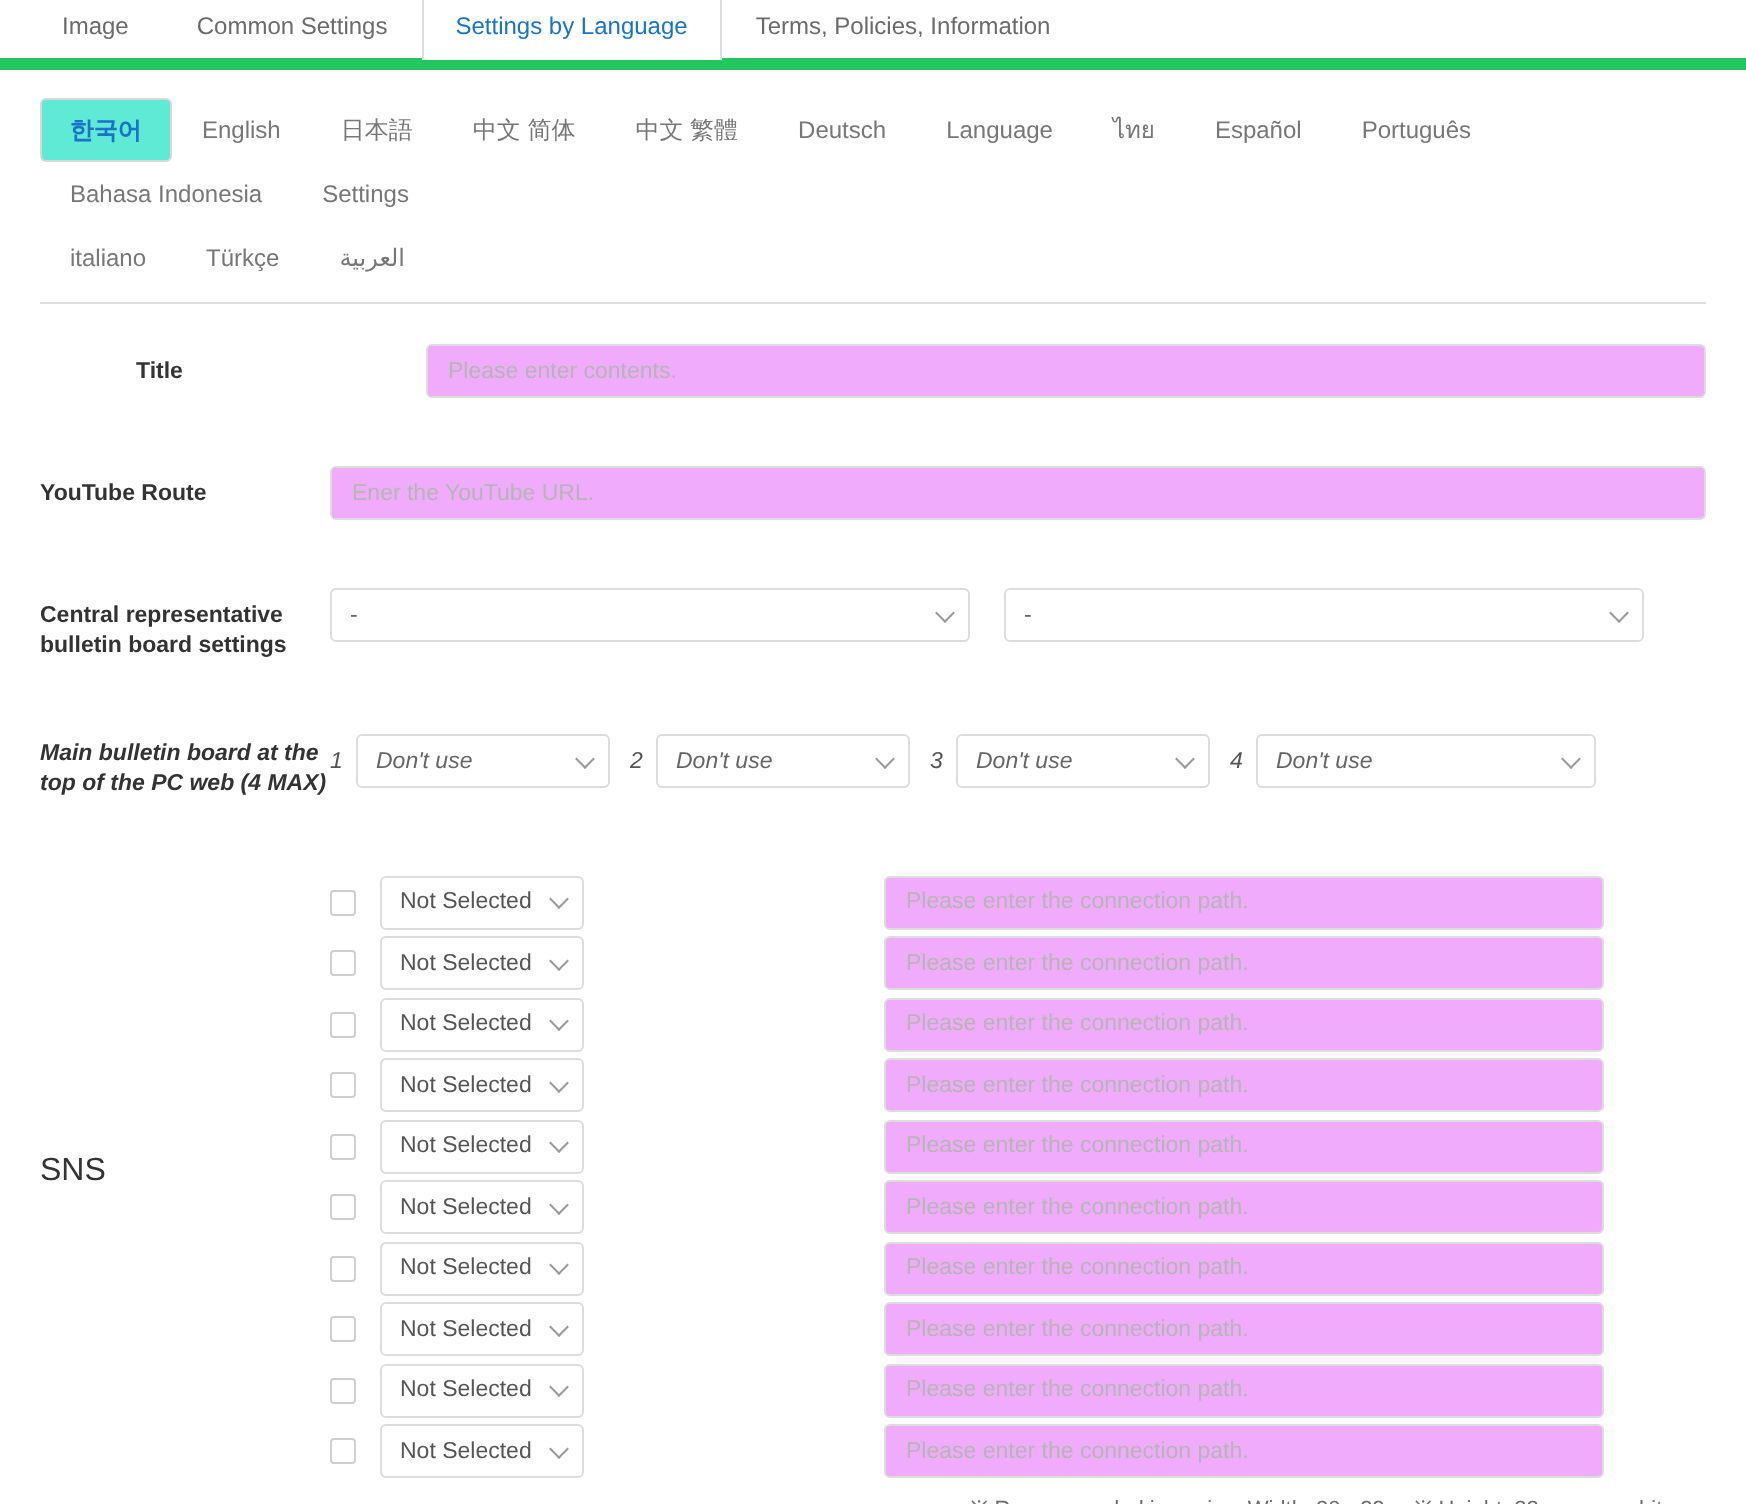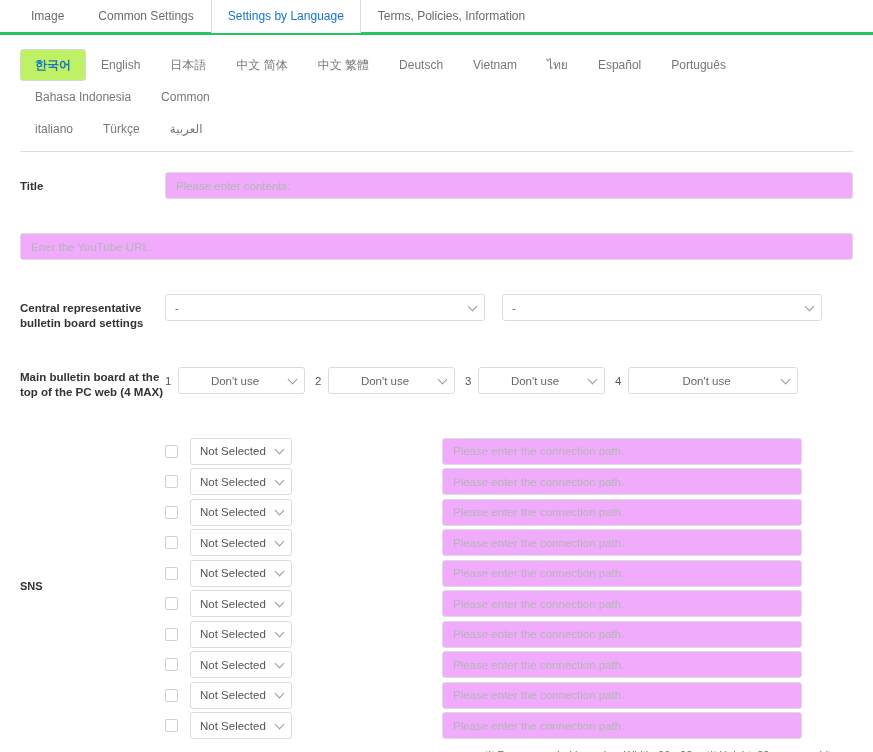--- a/index.html
+++ b/index.html
@@ -19,21 +19,21 @@
     height: 752px;
     background: #fff;
   }
 
   
   .top-tabs {
     display: flex;
     align-items: flex-end;
     padding-left: 14px;
     height: 35px;
-    border-bottom: 3px solid #22c55e;
+    border-bottom: 6px solid #22c55e;
   }
   .top-tab {
     font-size: 12px;
     color: #6b6b6b;
     padding: 9px 16px 8px 16px;
     line-height: 16px;
     border: 1px solid transparent;
     border-bottom: none;
     background: transparent;
     white-space: nowrap;
@@ -65,21 +65,21 @@
     padding: 7px 14px;
     line-height: 16px;
     white-space: nowrap;
     cursor: pointer;
     border: 1px solid transparent;
     border-radius: 3px;
   }
   .lang-tab.active {
     color: #1a73c7;
     border: 1px solid #d8d8d8;
-    background: #bef264;
+    background: #5eead4;
     font-weight: bold;
   }
   .lang-underline {
     border-bottom: 1px solid #dddddd;
     margin-top: 6px;
   }
 
   
   .form {
     padding: 0 20px;
@@ -145,29 +145,29 @@
     border-right: 1px solid #9a9a9a;
     border-bottom: 1px solid #9a9a9a;
     transform: rotate(45deg);
   }
 
   
   .central .sel { width: 320px; }
   .mainboard .fields { gap: 0; flex-wrap: nowrap; }
   .mb-item { display: flex; align-items: center; margin-right: 10px; }
   .mb-num { font-size: 11.5px; color: #555; width: 13px; }
-  .mb-item .sel { width: 127px; justify-content: center; }
+  .mb-item .sel { width: 127px; }
 
   
   .sns-row { display: flex; align-items: flex-start; padding-top: 36px; }
   .sns-label {
     width: 145px;
     flex: 0 0 145px;
-    font-size: 11px;
-    font-weight: bold;
+    font-size: 16px;
+    font-weight: normal;
     color: #333;
     display: flex;
     align-items: center;
     height: 300px;
   }
   .sns-table { flex: 1; }
   .sns-line {
     display: flex;
     align-items: center;
     height: 30.5px;
@@ -214,65 +214,66 @@
   </div>
 
   <div class="lang-wrap">
     <div class="lang-row">
       <div class="lang-tab active">한국어</div>
       <div class="lang-tab">English</div>
       <div class="lang-tab">日本語</div>
       <div class="lang-tab">中文 简体</div>
       <div class="lang-tab">中文 繁體</div>
       <div class="lang-tab">Deutsch</div>
-      <div class="lang-tab">Vietnam</div>
+      <div class="lang-tab">Language</div>
       <div class="lang-tab">ไทย</div>
       <div class="lang-tab">Español</div>
       <div class="lang-tab">Português</div>
       <div class="lang-tab">Bahasa Indonesia</div>
-      <div class="lang-tab">Common</div>
+      <div class="lang-tab">Settings</div>
     </div>
     <div class="lang-row">
       <div class="lang-tab">italiano</div>
       <div class="lang-tab">Türkçe</div>
       <div class="lang-tab">العربية</div>
     </div>
     <div class="lang-underline"></div>
   </div>
 
   <div class="form">
 
-    <div class="row" style="padding-top:16px;">
+    <div class="row" style="padding-top:16px;margin-left:48px;">
       <div class="label">Title</div>
       <div class="fields">
         <input class="txt" type="text" placeholder="Please enter contents." style="">
       </div>
     </div>
 
     <div class="row" style="padding-top:34px;">
+      <div class="label">YouTube Route</div>
       <div class="fields">
         <input class="txt" type="text" placeholder="Ener the YouTube URL." style="">
       </div>
     </div>
 
     <div class="row central" style="padding-top:34px;justify-content:center;">
       <div class="label">Central representative bulletin board settings</div>
       <div class="fields" style="gap:17px;">
         <div class="sel">
           <span>-</span>
           <span class="caret"></span>
         </div>
         <div class="sel">
           <span>-</span>
           <span class="caret"></span>
         </div>
       </div>
     </div>
 
-    <div class="row mainboard" style="padding-top:36px;">
+    <div class="row mainboard" style="padding-top:36px;font-style:italic;">
       <div class="label" style="padding-top:3px;">Main bulletin board at the top of the PC web (4 MAX)</div>
       <div class="fields">
         <div class="mb-item">
           <span class="mb-num">1</span>
           <div class="sel">
             <span>Don't use</span>
             <span class="caret"></span>
           </div>
         </div>
         <div class="mb-item">

